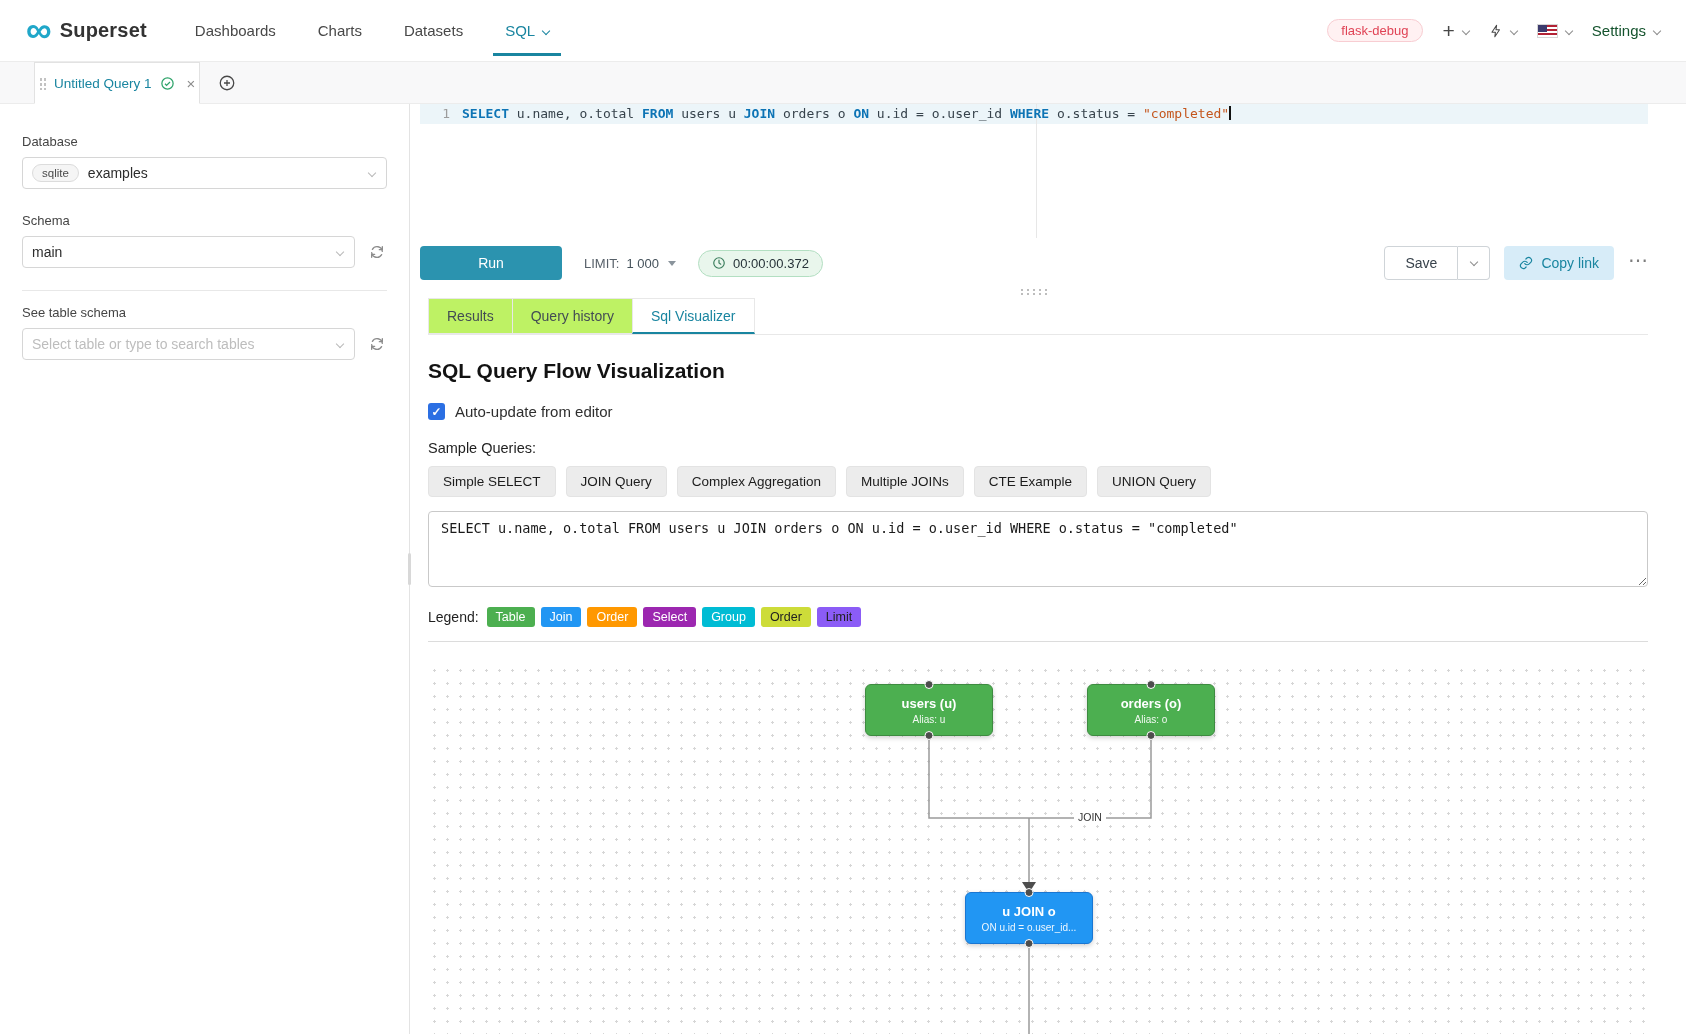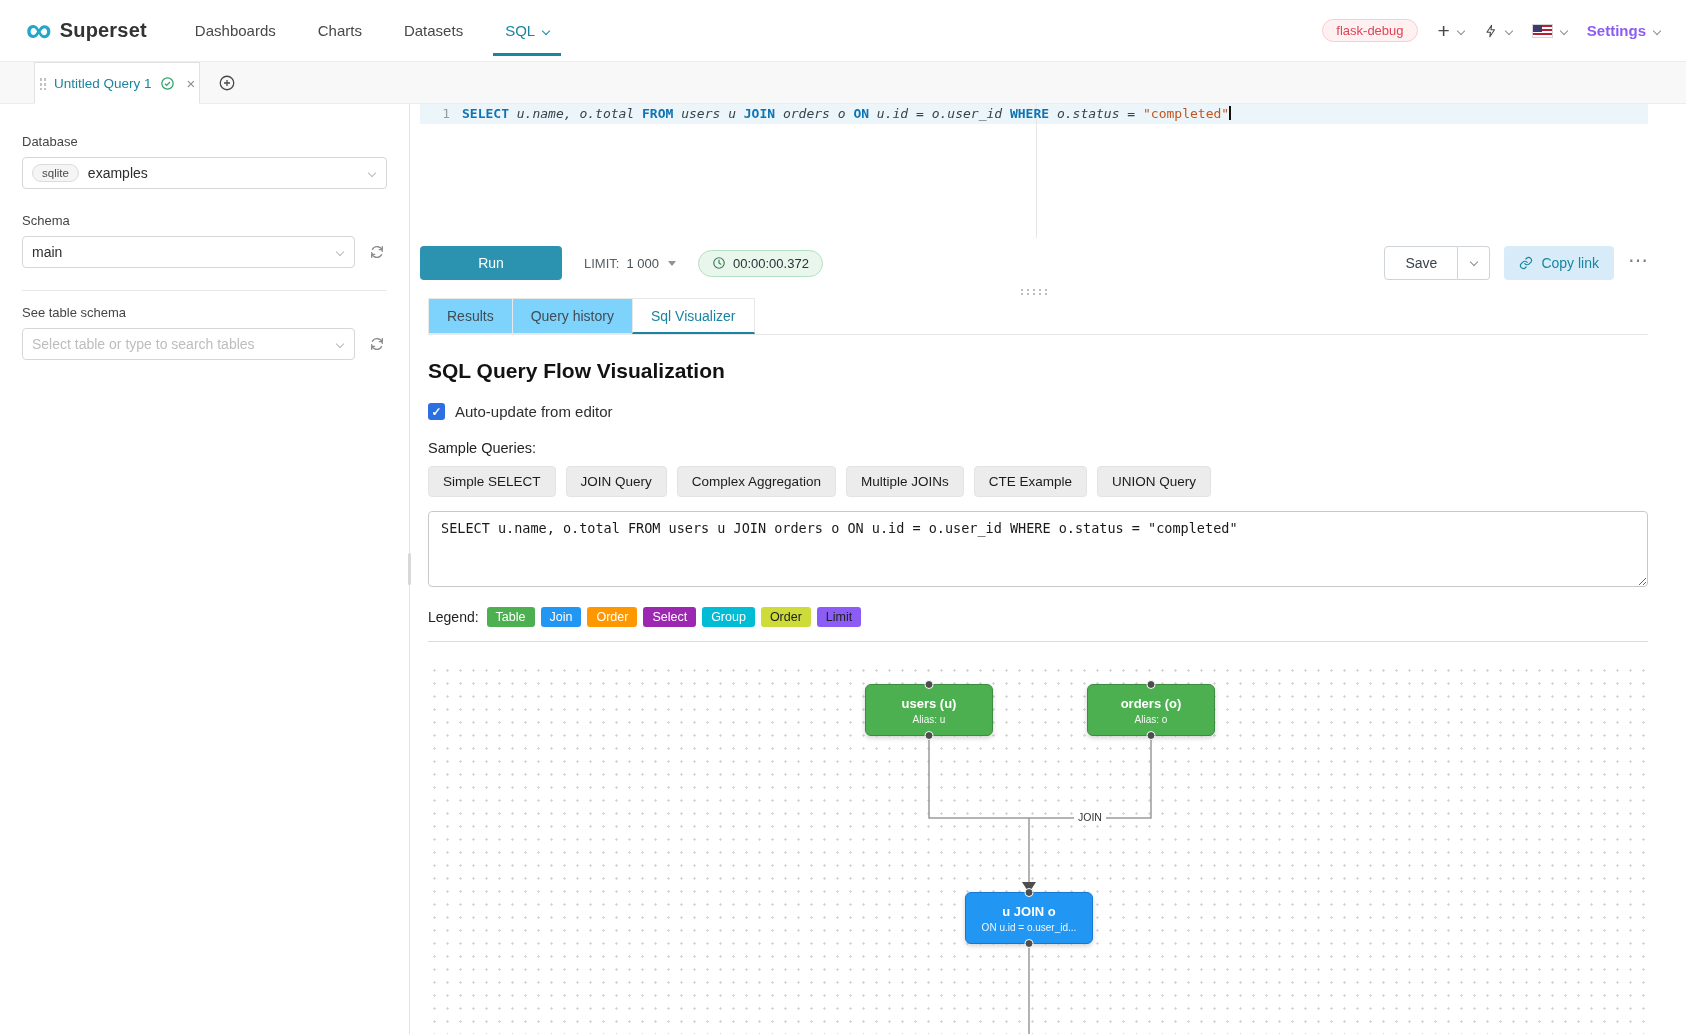--- a/index.html
+++ b/index.html
@@ -22,21 +22,21 @@
     border-bottom:1.6px solid #8d8d8d; transform:rotate(45deg); margin-left:8px; vertical-align:2px; }
   .nav-link.active .chev { border-color:#1985a0; }
   .nav-right { margin-left:auto; display:flex; align-items:center; gap:20px; }
   .env-pill { font-size:13px; color:#e04355; background:#fff1f2; border:1px solid #f8cdd2;
     border-radius:13px; padding:3px 13px; }
   .icon-group { display:flex; align-items:center; cursor:pointer; color:#484848; }
   .plus-glyph { font-size:21px; line-height:1; color:#484848; }
   .flag { width:21px; height:14px; position:relative; border:1px solid #d6d6d6;
     background:repeating-linear-gradient(#b22234 0 2px,#fff 2px 4px); }
   .flag::before { content:""; position:absolute; left:0; top:0; width:9px; height:7px; background:#3c3b6e; }
-  .settings { display:flex; align-items:center; font-size:15px; color:#8b5cf6; cursor:pointer;font-weight:bold; }
+  .settings { display:flex; align-items:center; font-size:15px; color:#14532d; cursor:pointer; }
 
   
   .tabstrip { height:42px; background:#f8f8f9; border-bottom:1px solid #ececec;
     display:flex; align-items:stretch; padding-left:34px; }
   .qtab { display:flex; align-items:center; gap:8px; background:#fff; border:1px solid #e2e2e2;
     border-bottom-color:#fff; margin-bottom:-1px; padding:0 4px; cursor:pointer; }
   .grip-icon { width:7px; height:13px;
     background-image:radial-gradient(#c2c2c2 1.1px, transparent 1.2px); background-size:4px 5px; }
   .qtab-label { font-size:13.5px; color:#1985a0; }
   .qtab .close { color:#8c8c8c; font-size:15px; margin-left:4px; cursor:pointer; }
@@ -65,21 +65,21 @@
 
   
   .editor { position:relative; height:134px; background:#fff;
     font-family:"DejaVu Sans Mono", monospace; font-size:13px; overflow:hidden; }
   .active-line { position:absolute; left:0; right:0; top:0; height:20px; background:#ecf5f9; }
   .gutter-num { position:absolute; left:0; top:0; width:30px; height:20px; line-height:20px;
     text-align:right; color:#9c9c9c; }
   .code-line { position:absolute; left:42px; top:0; height:20px; line-height:20px; white-space:pre; }
   .print-margin { position:absolute; left:616px; top:0; bottom:0; width:1px; background:#e7e7e7; }
   .tok.kw { color:#0d74b5; font-weight:bold; }
-  .tok.tx { color:#37434c;font-style:italic; }
+  .tok.tx { color:#37434c; }
   .tok.op { color:#37434c; }
   .tok.str { color:#c4551c; }
   .cursor { display:inline-block; width:1.5px; height:14px; background:#111; vertical-align:-2px; }
 
   
   .toolbar { display:flex; align-items:center; margin:8px 0 8px; gap:22px; }
   .run-btn { width:142px; height:34px; background:#2b93af; color:#fff; border:none;
     border-radius:4px; font-size:14px; cursor:pointer; font-family:inherit; }
   .limit-group { display:flex; align-items:center; font-size:13px; color:#576069; cursor:pointer; }
   .limit-label { margin-right:7px; }
@@ -96,21 +96,21 @@
     border-radius:0 4px 4px 0; background:#fff; display:flex; align-items:center; justify-content:center; cursor:pointer; }
   .save-caret .chev { margin:0 0 3px 0; }
   .copylink-btn { height:34px; padding:0 15px; background:#d7ecf8; border:none; border-radius:4px;
     color:#1985a0; font-size:14px; display:flex; align-items:center; gap:8px; cursor:pointer; font-family:inherit; }
   .more-dots { font-size:20px; color:#7d7d7d; cursor:pointer; line-height:1; padding-bottom:6px; }
 
   
   .split-handle { width:30px; height:8px; margin:0 auto 2px;
     background-image:radial-gradient(#bdbdbd 1.2px, transparent 1.3px); background-size:6px 4px; cursor:row-resize; }
   .south-tabs { display:flex; border-bottom:1px solid #e8e8e8; margin-left:8px; }
-  .stab { padding:9px 18px; font-size:14px; color:#434c54; background:#7dd3fc;
+  .stab { padding:9px 18px; font-size:14px; color:#434c54; background:#bef264;
     border:1px solid #e8e8e8; margin-right:-1px; cursor:pointer; }
   .stab.active { background:#fff; color:#1985a0; border-bottom:2px solid #1985a0; padding-bottom:7px; }
 
   
   .panel { flex:1; overflow:hidden; margin-left:8px; }
   .panel h2 { font-size:21px; color:#121212; margin:24px 0 20px; }
   .auto-row { display:flex; align-items:center; gap:10px; font-size:15px; color:#2e2e2e; }
   .checkbox { width:17px; height:17px; background:#2b6fe3; border-radius:3px; color:#fff;
     display:flex; align-items:center; justify-content:center; font-size:12px; font-weight:bold; cursor:pointer; }
   .sample-label { font-size:14.5px; color:#1f1f1f; margin:20px 0 10px; }

